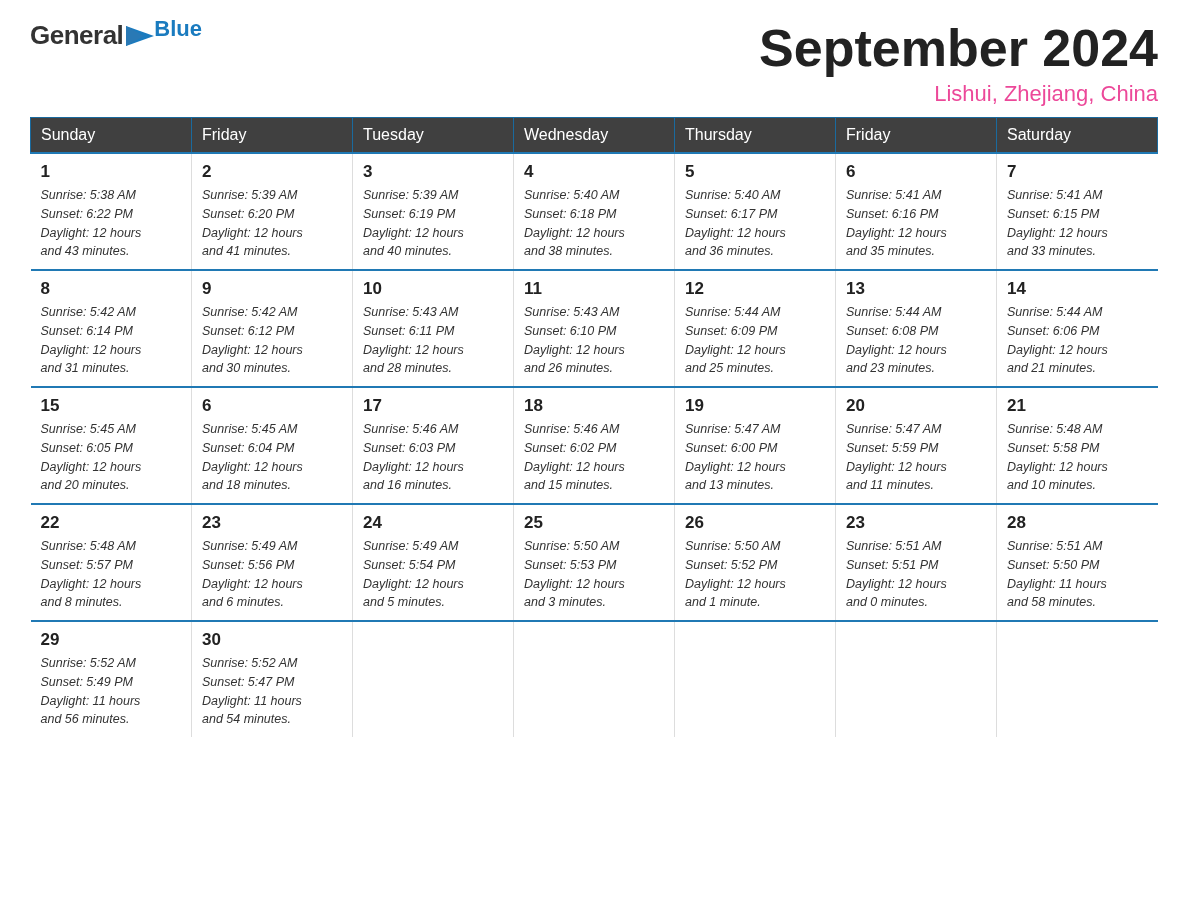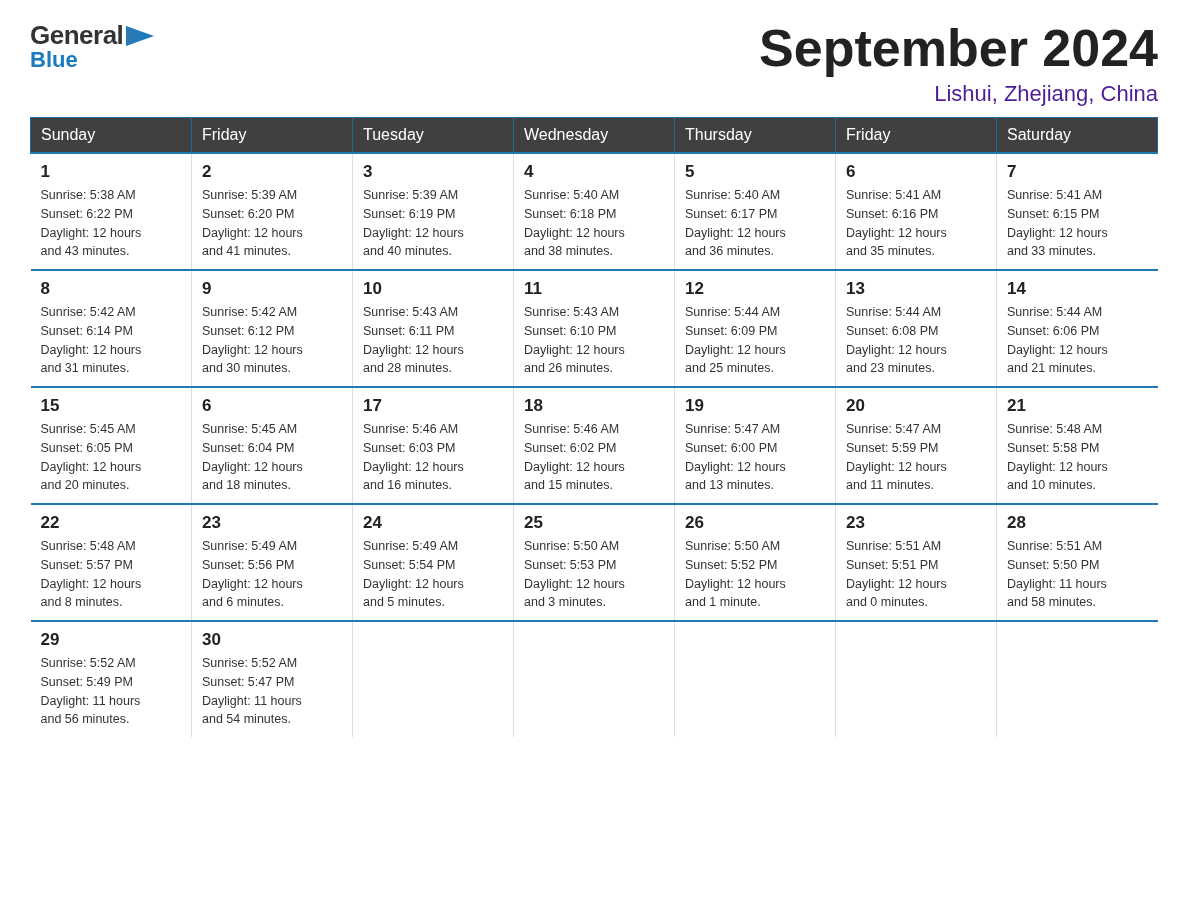--- a/index.html
+++ b/index.html
@@ -11,21 +11,21 @@
       min-height: 918px;
     }
     .header {
       display: flex;
       justify-content: space-between;
       align-items: flex-start;
       margin-bottom: 10px;
     }
     .logo {
       display: flex;
-      flex-direction: column;
+      flex-direction: row;
       align-items: flex-start;
     }
     .logo-top {
       display: flex;
       align-items: center;
     }
     .logo-general {
       font-size: 26px;
       font-weight: bold;
       color: #333;
@@ -47,21 +47,21 @@
     }
     .calendar-title {
       font-size: 52px;
       font-weight: bold;
       color: #222;
       line-height: 1.1;
       margin-left: 17px;
     }
     .calendar-subtitle {
       font-size: 22px;
-      color: #4c1d95;
+      color: #ec4899;
       margin-top: 4px;
     }
     table {
       width: 100%;
       border-collapse: collapse;
       margin-top: 10px;
     }
     thead tr {
       background-color: #404040;
     }
@@ -92,20 +92,21 @@
       font-size: 17px;
       font-weight: bold;
       color: #222;
       display: block;
       margin-bottom: 4px;
     }
     .day-info {
       font-size: 12.5px;
       color: #333;
       line-height: 1.5;
+      font-style: italic;
     }
     .empty-cell {
       border-right: 1px solid #ddd;
     }
     .last-row td {
       border-bottom: none;
     }
   </style>
 </head>
 <body>

